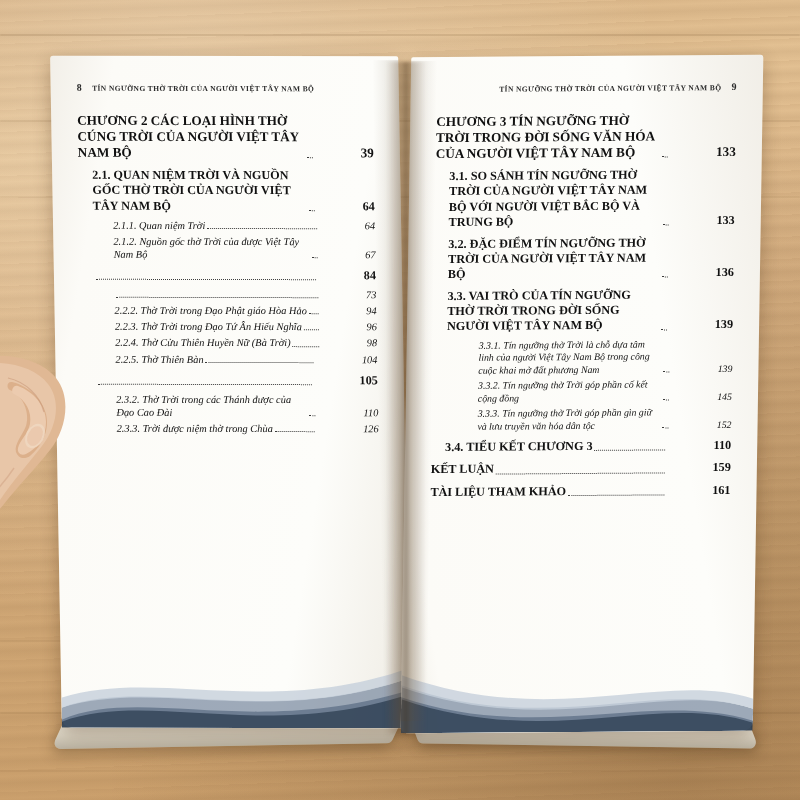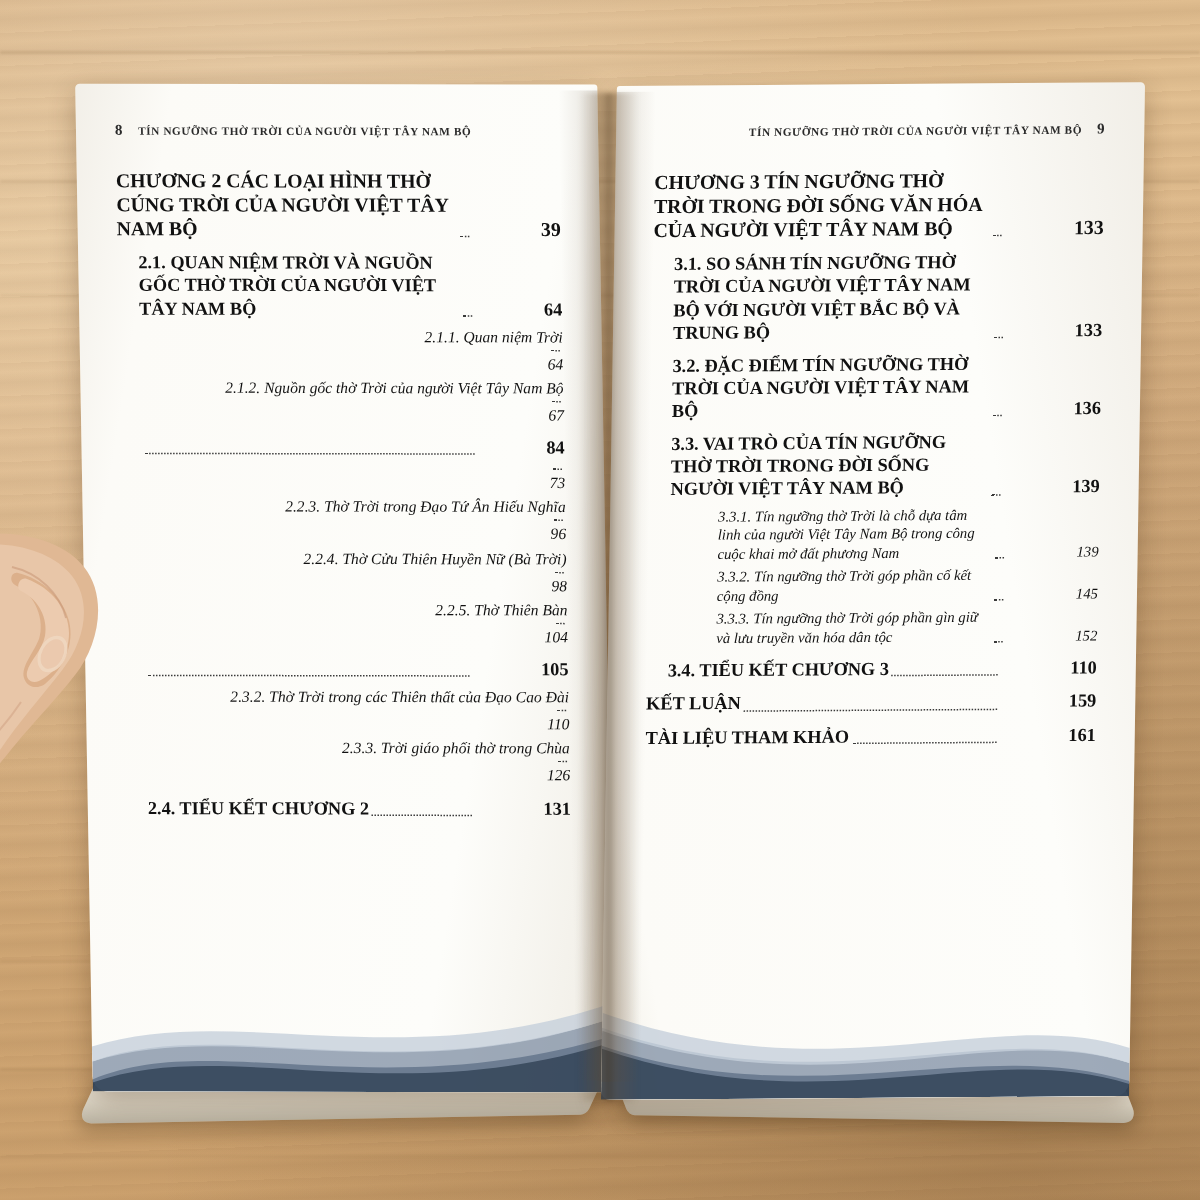--- a/index.html
+++ b/index.html
@@ -184,21 +184,20 @@
     padding-left: 14px;
   }
   .lvl1 .toc-text { text-transform: uppercase; }
 
   .lvl2 {
     font-style: italic;
     font-size: 10.4px;
     line-height: 1.26;
     margin: 0 0 3px 0;
     padding-left: 34px;
-    flex-direction: column;
   }
   .lvl3 {
     font-style: italic;
     font-size: 9.8px;
     line-height: 1.28;
     margin: 0 0 3px 0;
     padding-left: 46px;
   }
   .lvl-plain {
     font-weight: bold;
@@ -289,35 +288,40 @@
             <span class="pg">64</span>
           </div>
 
           <div class="toc-row lvl2">
             <span class="toc-text">2.1.1. Quan niệm Trời</span>
             <span class="leaders"></span>
             <span class="pg">64</span>
           </div>
 
           <div class="toc-row lvl2 multi">
-            <span class="toc-text">2.1.2. Nguồn gốc thờ Trời của người Việt Tây Nam Bộ</span>
+            <span class="toc-text">2.1.2. Nguồn gốc thờ Trời của được Việt Tây Nam Bộ</span>
             <span class="leaders"></span>
             <span class="pg">67</span>
           </div>
 
           <div class="toc-row lvl1">
             <span class="leaders"></span>
             <span class="pg">84</span>
           </div>
 
           <div class="toc-row lvl2">
             <span class="leaders"></span>
             <span class="pg">73</span>
           </div>
 
+          <div class="toc-row lvl2">
+            <span class="toc-text">2.2.2. Thờ Trời trong Đạo Phật giáo Hòa Hảo</span>
+            <span class="leaders"></span>
+            <span class="pg">94</span>
+          </div>
 
           <div class="toc-row lvl2">
             <span class="toc-text">2.2.3. Thờ Trời trong Đạo Tứ Ân Hiếu Nghĩa</span>
             <span class="leaders"></span>
             <span class="pg">96</span>
           </div>
 
           <div class="toc-row lvl2">
             <span class="toc-text">2.2.4. Thờ Cửu Thiên Huyền Nữ (Bà Trời)</span>
             <span class="leaders"></span>
@@ -330,36 +334,31 @@
             <span class="pg">104</span>
           </div>
 
           <div class="toc-row lvl1 multi">
             <span class="leaders"></span>
             <span class="pg">105</span>
           </div>
 
 
           <div class="toc-row lvl2 multi">
-            <span class="toc-text">2.3.2. Thờ Trời trong các Thiên thất của Đạo Cao Đài</span>
+            <span class="toc-text">2.3.2. Thờ Trời trong các Thánh được của Đạo Cao Đài</span>
             <span class="leaders"></span>
             <span class="pg">110</span>
           </div>
 
           <div class="toc-row lvl2">
-            <span class="toc-text">2.3.3. Trời giáo phối thờ trong Chùa</span>
+            <span class="toc-text">2.3.3. Trời được niệm thờ trong Chùa</span>
             <span class="leaders"></span>
             <span class="pg">126</span>
           </div>
 
-          <div class="toc-row lvl1">
-            <span class="toc-text">2.4. TIỂU KẾT CHƯƠNG 2</span>
-            <span class="leaders"></span>
-            <span class="pg">131</span>
-          </div>
 
         </div>
       </div>
 
       <div class="swoosh">
         <svg viewBox="0 0 348 86" preserveAspectRatio="none" aria-hidden="true">
           <path d="M0,78 C80,44 190,96 348,48 L348,86 L0,86 Z" fill="#2d3f55" opacity="0.92"></path>
           <path d="M0,66 C90,34 200,86 348,36 L348,52 C200,100 90,48 0,80 Z" fill="#7d8ea3" opacity="0.75"></path>
           <path d="M0,56 C95,26 205,76 348,26 L348,36 C205,86 95,36 0,66 Z" fill="#c6cfdb" opacity="0.8"></path>
         </svg>

